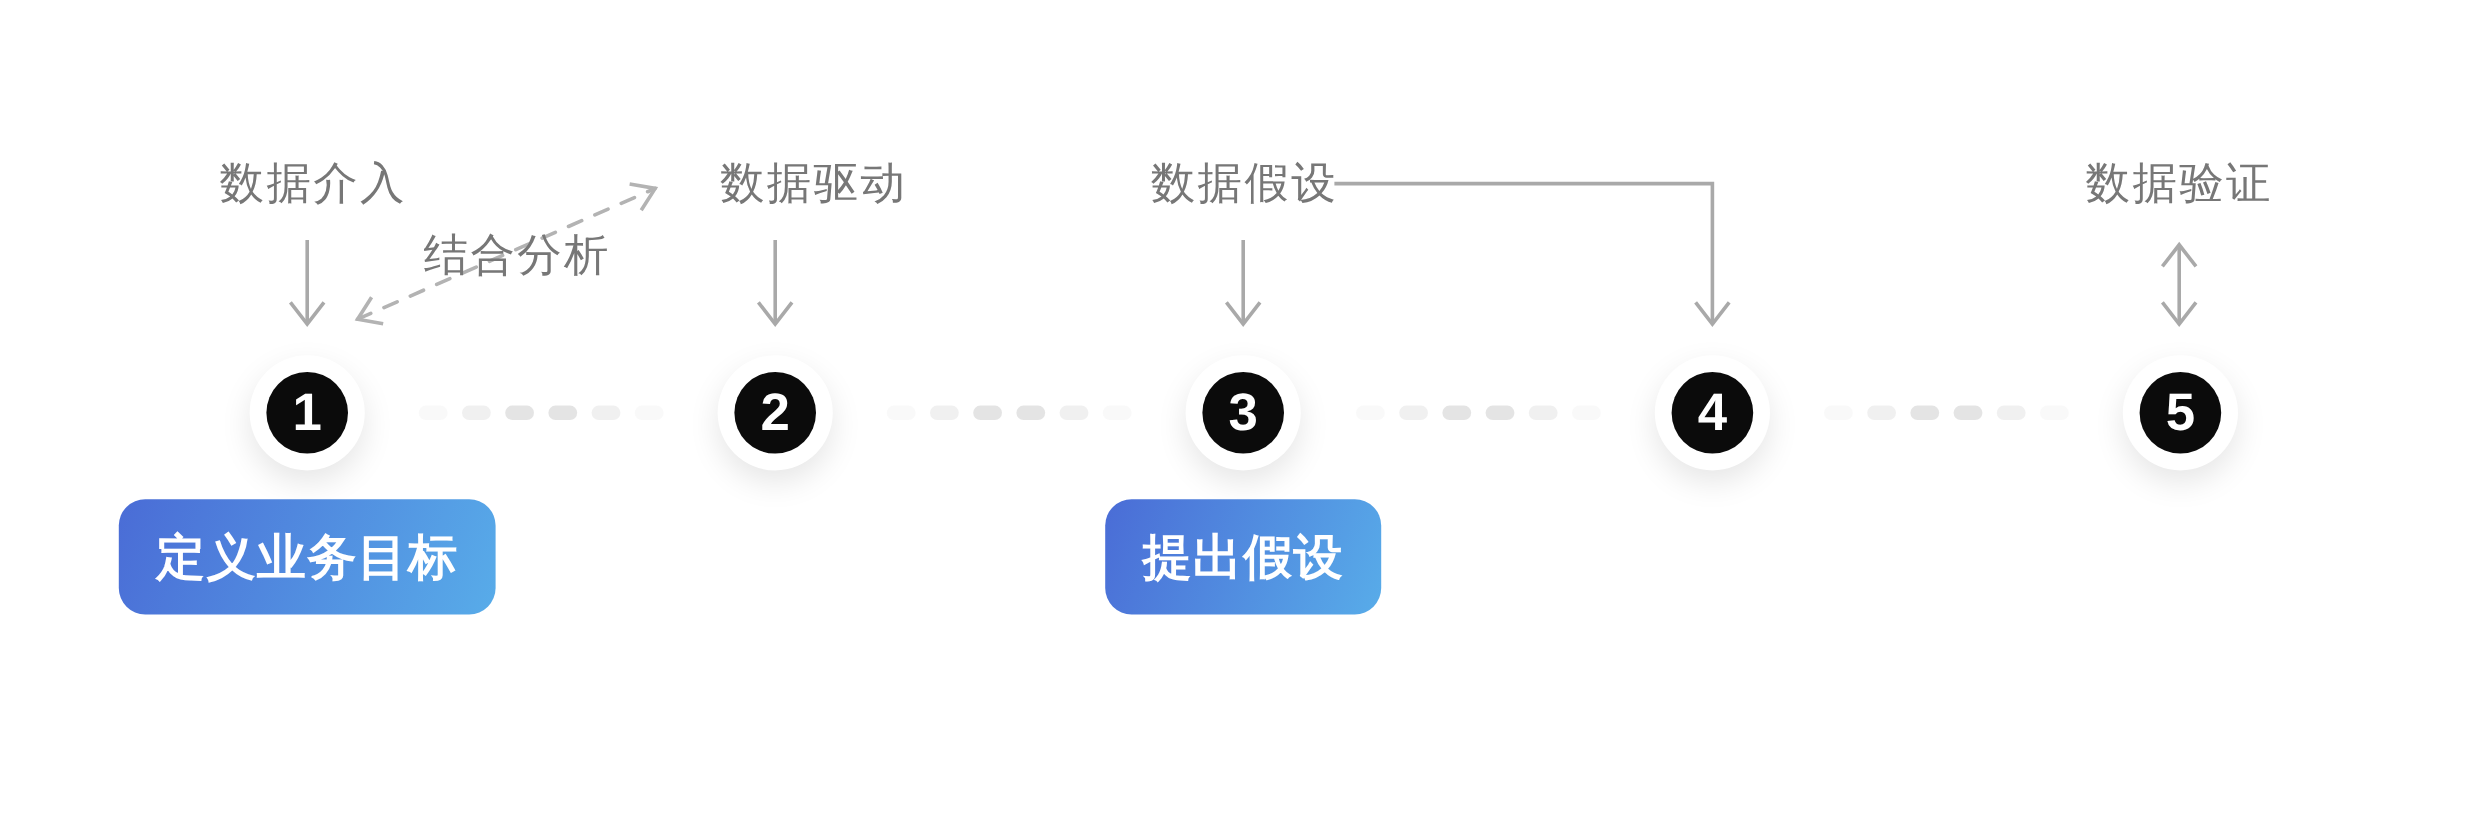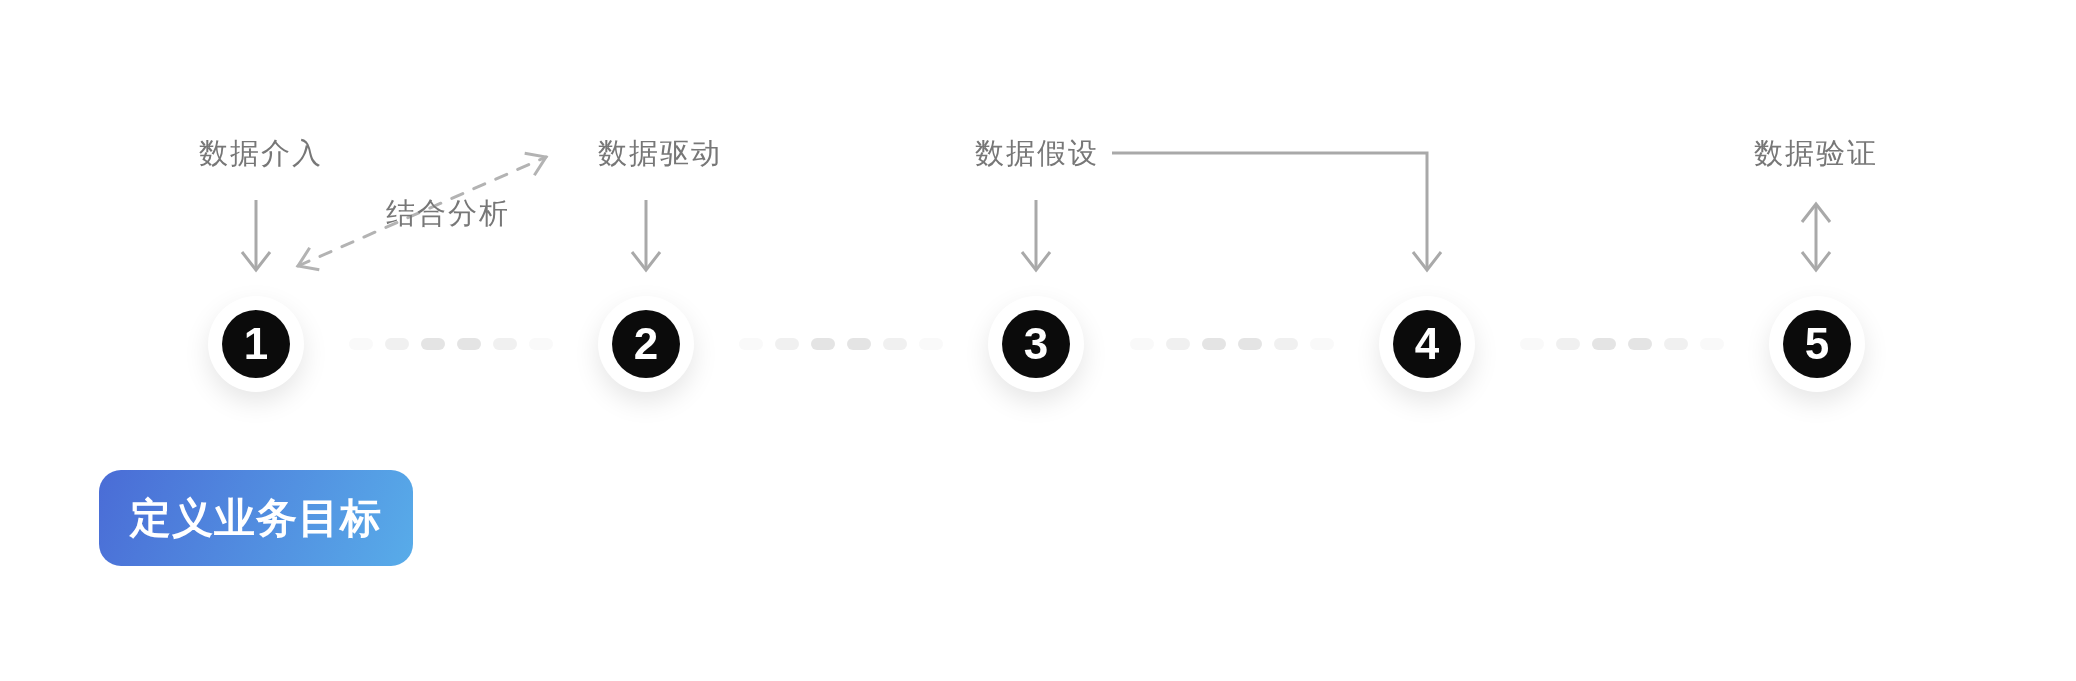--- a/index.html
+++ b/index.html
@@ -7,38 +7,38 @@
     position:relative;width:2076px;height:681px;background:var(--background,#fff);
     font-family:"Liberation Sans",sans-serif;overflow:hidden;
   }
   .arrows{position:absolute;left:0;top:0;}
   .solid-line{stroke:var(--arrow,#a9a9a9);stroke-width:3;fill:none;}
   .dashed-line{stroke:var(--dashed-arrow,#b3b3b3);stroke-width:3;fill:none;
     stroke-dasharray:12 12;stroke-linecap:round;}
   .chev{fill:none;stroke-width:3;}
   .ann{
     position:absolute;top:134px;transform:translateX(-50%);
-    font-size:29px;letter-spacing:2px;color:var(--annotation-text,#777);
+    font-size:37px;letter-spacing:2px;color:var(--annotation-text,#777);
     white-space:nowrap;line-height:38px;
   }
   .ann-mid{top:194px;}
   .node{
     position:absolute;top:296px;width:96px;height:96px;margin-left:-48px;
     background:#ffffff;border-radius:50%;
     box-shadow:0 10px 26px rgba(0,0,0,0.10);
     display:flex;align-items:center;justify-content:center;
   }
   .node-inner{
     width:68px;height:68px;border-radius:50%;
     background:var(--circle-fill,#0b0b0b);color:var(--circle-number,#fff);
     font-size:44px;font-weight:700;line-height:1;
     display:flex;align-items:center;justify-content:center;
   }
   .pill{
-    position:absolute;top:470px;height:96px;transform:translateX(-50%);
+    position:absolute;top:416px;height:96px;transform:translateX(-50%);
     background:linear-gradient(112deg,var(--button-gradient-start,#4a6cd6),var(--button-gradient-end,#58ace9));
     border-radius:22px;color:var(--button-text,#fff);
     font-size:41px;font-weight:600;letter-spacing:1px;white-space:nowrap;
     display:flex;align-items:center;justify-content:center;padding:12px 31px;box-sizing:border-box;
   }
   .dot{position:absolute;top:338px;width:24px;height:12px;border-radius:6px;background:var(--dot,#ddd);}
 </style>
 </head>
 <body>
 
@@ -56,24 +56,24 @@
 
     <path class="solid-line" d="M256 200 V270" marker-end="url(#chev-solid)"></path>
     <path class="solid-line" d="M646 200 V270" marker-end="url(#chev-solid)"></path>
     <path class="solid-line" d="M1036 200 V270" marker-end="url(#chev-solid)"></path>
     <path class="solid-line" d="M1112 153 H1427 V270" marker-end="url(#chev-solid)"></path>
     <path class="solid-line" d="M1816 204 V270" marker-start="url(#chev-solid)" marker-end="url(#chev-solid)"></path>
     <path class="dashed-line" d="M298 266 L546 157" marker-start="url(#chev-dashed)" marker-end="url(#chev-dashed)"></path>
   </svg>
 
   <div class="ann" style="left:261px">数据介入</div>
-  <div class="ann" style="left:660px">数据驱动</div>
+  <div class="ann" style="left:678px">数据驱动</div>
   <div class="ann" style="left:1037px">数据假设</div>
   <div class="ann" style="left:1816px">数据验证</div>
-  <div class="ann ann-mid" style="left:448px">结合分析</div>
+  <div class="ann ann-mid" style="left:431px">结合分析</div>
 
   <div id="dots-layer">
       <span class="dot" style="left: 349px; opacity: 0.18;"></span>
       <span class="dot" style="left: 385px; opacity: 0.45;"></span>
       <span class="dot" style="left: 421px; opacity: 0.8;"></span>
       <span class="dot" style="left: 457px; opacity: 0.8;"></span>
       <span class="dot" style="left: 493px; opacity: 0.45;"></span>
       <span class="dot" style="left: 529px; opacity: 0.18;"></span>
       <span class="dot" style="left: 739px; opacity: 0.18;"></span>
       <span class="dot" style="left: 775px; opacity: 0.45;"></span>
@@ -105,14 +105,15 @@
     <div class="node-inner">3</div>
   </div>
   <div class="node" style="left:1427px">
     <div class="node-inner">4</div>
   </div>
   <div class="node" style="left:1817px">
     <div class="node-inner">5</div>
   </div>
 
   <div class="pill" style="left:256px">定义业务目标</div>
+  <div class="pill" style="left:1036px">提出假设</div>
 
 </div>
 
 </body></html>

